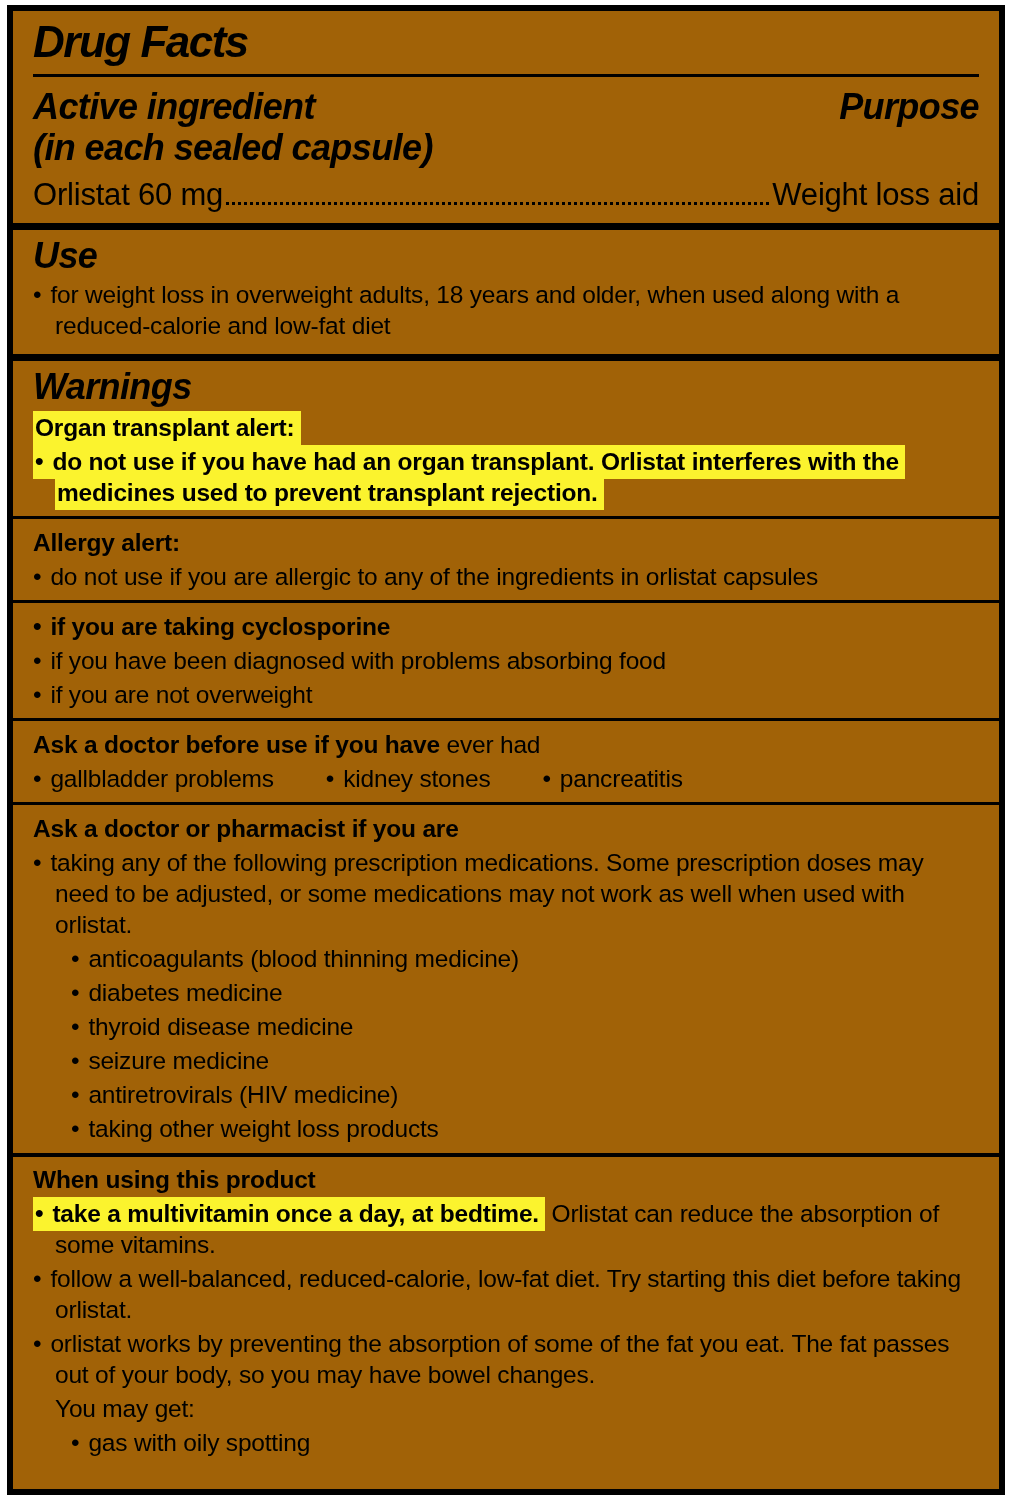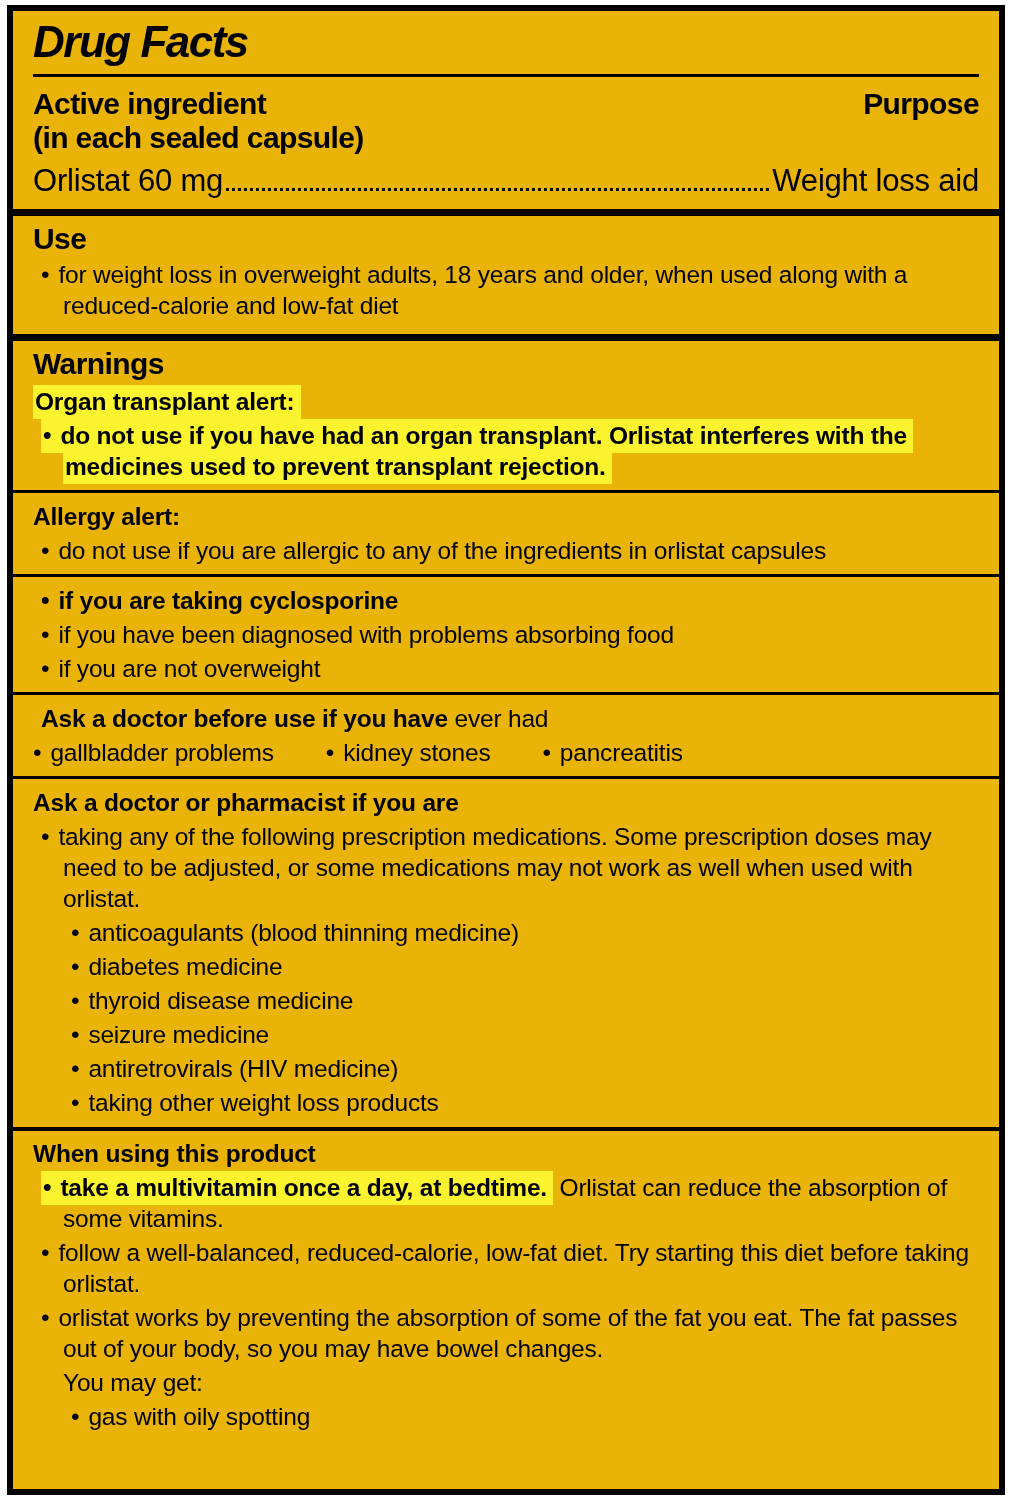--- a/index.html
+++ b/index.html
@@ -8,39 +8,39 @@
     width: 1012px; height: 1500px; position: relative;
     background: #ffffff; color: #000;
     font-family: "Liberation Sans", sans-serif;
     overflow: hidden;
     letter-spacing: -0.2px;
   }
   .sheet {
     position: absolute; top: 5px; left: 7px; right: 7px; bottom: 5px;
     border: 6px solid #000;
     display: flex; flex-direction: column;
-    background: #eab308;
+    background: #a16207;
   }
   .sec { padding: 6px 20px 10px; }
   .bar { height: 7px; background: #000; flex: 0 0 auto; }
 
   
   .h1 {
     font-size: 44px; font-weight: 700; font-style: italic;
     letter-spacing: -1.5px; line-height: 1.05; margin: 2px 0 0;
   }
   .title-rule { height: 3px; background: #000; margin: 9px 0 10px; }
   .h2 {
-    font-size: 30px; font-weight: 700; 
+    font-size: 36px; font-weight: 700; font-style: italic;
     letter-spacing: -0.6px; line-height: 1.12;
   }
 
   
   .txt { font-size: 24.5px; line-height: 31px; }
-  p { margin: 3px 8px; }
+  p { margin: 3px 0; }
   .subhead { font-weight: 700; margin: 5px 0 1px; }
   .b { font-weight: 700; }
 
   .bullet { padding-left: 22px; text-indent: -22px; }
   .dot::before { content: "\2022"; margin-right: 9px; }
   .sub { margin-left: 38px; }
   .cont { padding-left: 22px; }
 
   .rule { height: 3px; background: #000; margin: 8px -20px; }
   .rule-thick { height: 4px; background: #000; margin: 9px -20px 7px; }

